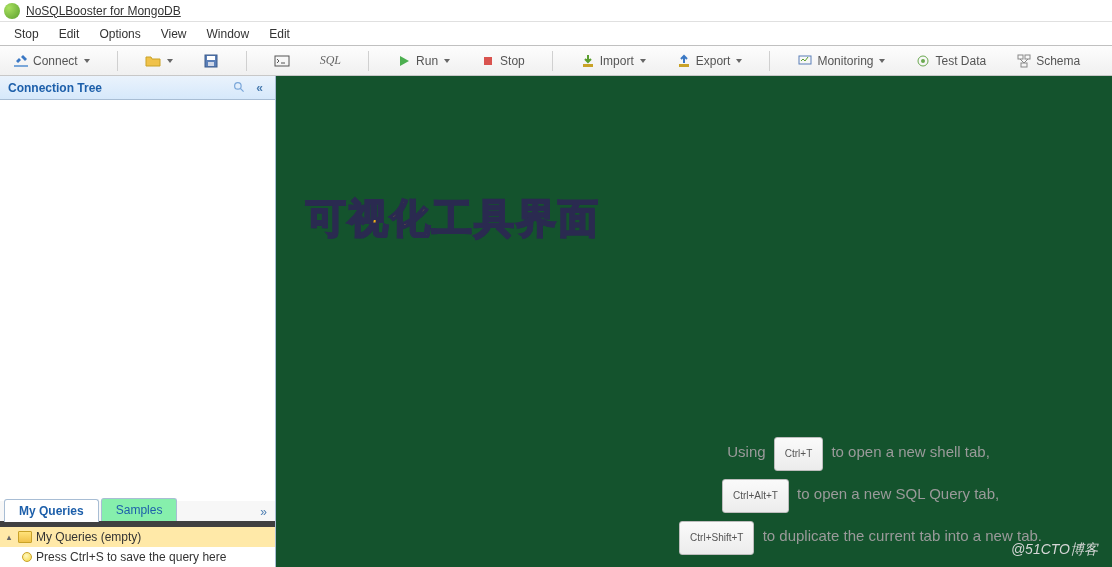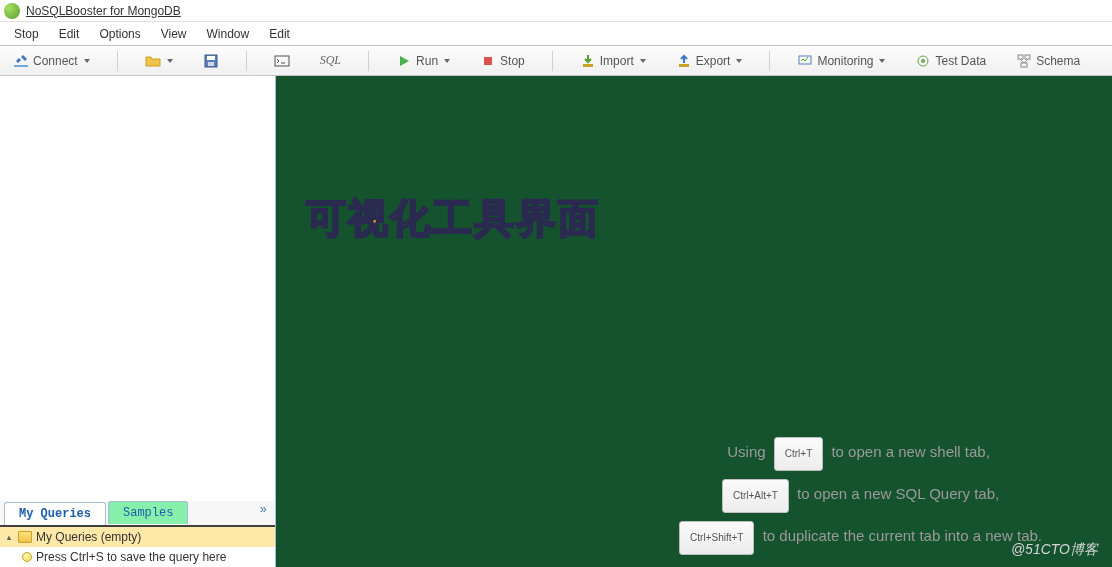--- a/index.html
+++ b/index.html
@@ -12,21 +12,21 @@
 .toolbar { height: 30px; display: flex; align-items: center; padding: 2px 6px; background: linear-gradient(#fdfdfd, #f0f0f0); border-bottom: 1px solid #c8c8c8; gap: 16px; }
 .tbtn { display: inline-flex; align-items: center; height: 24px; padding: 0 6px; border: 1px solid transparent; border-radius: 3px; cursor: pointer; gap: 4px; color: #555; font-size: 12px; }
 .tbtn .caret { border-left: 3px solid transparent; border-right: 3px solid transparent; border-top: 4px solid #666; margin-left: 2px; }
 .tsep { width: 1px; height: 20px; background: #d0d0d0; margin: 0 4px; }
 .ico { width: 16px; height: 16px; display: inline-block; }
 .workspace { display: flex; height: calc(100% - 76px); }
 .sidebar { width: 276px; border-right: 1px solid #a8bdd4; display: flex; flex-direction: column; }
 .panel-header { height: 24px; background: linear-gradient(#eaf3fc, #d6e8fb); border-bottom: 1px solid #a8bdd4; display: flex; align-items: center; padding: 0 8px; color: #1d5faa; font-weight: bold; justify-content: space-between; }
 .panel-header .tools { display: flex; gap: 6px; align-items: center; }
 .tree-body { flex: 1; background: #fff; }
-.tabs { height: 26px; display: flex; align-items: flex-start; border-bottom: 2px solid #404040; background: #f7f7f7; padding: 0 4px; font-family: Liberation Mono, monospace; }
+.tabs { height: 26px; display: flex; align-items: flex-end; border-bottom: 6px solid #404040; background: #f7f7f7; padding: 0 4px; }
 .tab { padding: 4px 14px; border: 1px solid #a8bdd4; border-bottom: none; border-radius: 3px 3px 0 0; margin-right: 2px; background: #86efac; color: #1d5faa; cursor: pointer; position: relative; }
 .tab.active { background: #fff; top: 1px; font-weight: bold; }
 .chev-d { color: #4a7cb0; padding: 2px 4px; cursor: pointer; }
 .mytree { background: #fff; font-size: 12px; }
 .tree-row { display: flex; align-items: center; height: 20px; padding-left: 4px; gap: 4px; }
 .tree-row.sel { background: #ffe9a8; }
 .tree-row .tw { color: #666; font-size: 9px; width: 10px; text-align: center; }
 .fold-ico { width: 14px; height: 12px; background: linear-gradient(#ffe27a, #f0c24a); border: 1px solid #c9a227; border-radius: 1px; }
 .bulb-ico { width: 10px; height: 10px; background: radial-gradient(circle at 40% 35%, #fff8c0, #f5d742); border-radius: 50%; border: 1px solid #c9a227; }
 .main { flex: 1; position: relative; background: #14532d; }
@@ -163,20 +163,32 @@
           <line x1="4" y1="6" x2="8" y2="10" stroke="#888"></line>
           <line x1="12" y1="6" x2="8" y2="10" stroke="#888"></line>
         </svg>
       </span>
     <span>Schema</span>
   </span>
 </div>
 
 <div class="workspace">
   <div class="sidebar">
+    <div class="panel-header">
+      <span>Connection Tree</span>
+      <span class="tools">
+        <span style="color:#7aa7d9;cursor:pointer">
+          <svg width="13" height="13" viewBox="0 0 16 16">
+              <circle cx="6" cy="6" r="4" fill="none" stroke="#7aa7d9" stroke-width="1.5"></circle>
+              <line x1="9" y1="9" x2="13" y2="13" stroke="#7aa7d9" stroke-width="1.5"></line>
+            </svg>
+        </span>
+        <span class="chev-d">«</span>
+      </span>
+    </div>
     <div class="tree-body"></div>
     <div class="tabs">
       <div class="tab active"><span>My Queries</span></div>
       <div class="tab"><span>Samples</span></div>
       <div style="flex:1"></div>
       <span class="chev-d">»</span>
     </div>
     <div class="mytree">
       <div class="tree-row sel">
         <span class="tw">▴</span>

